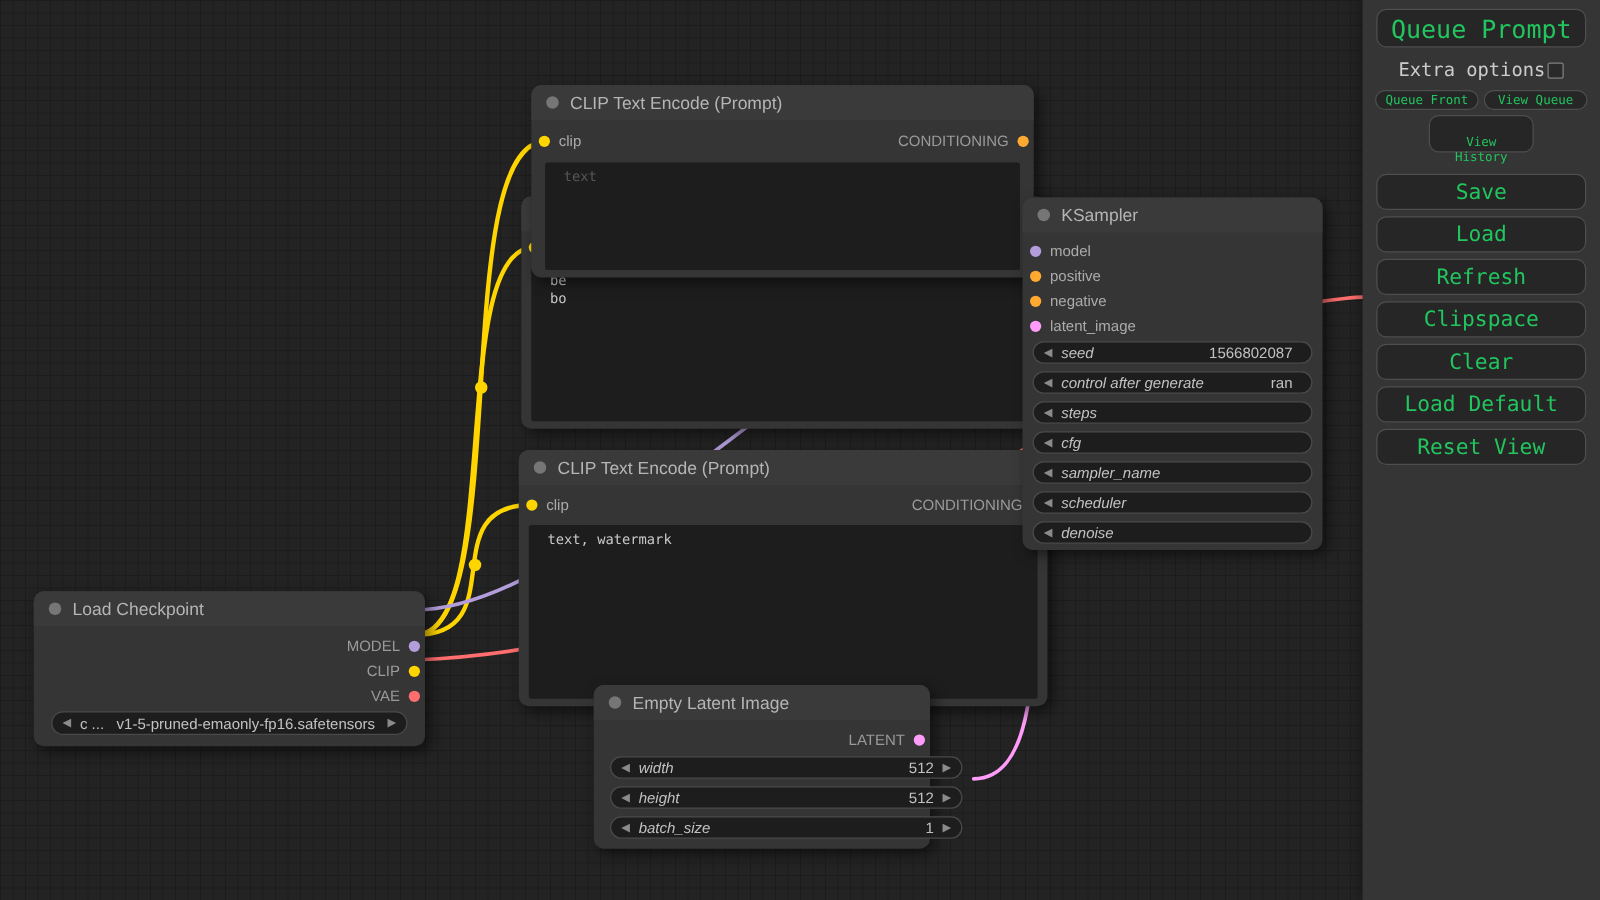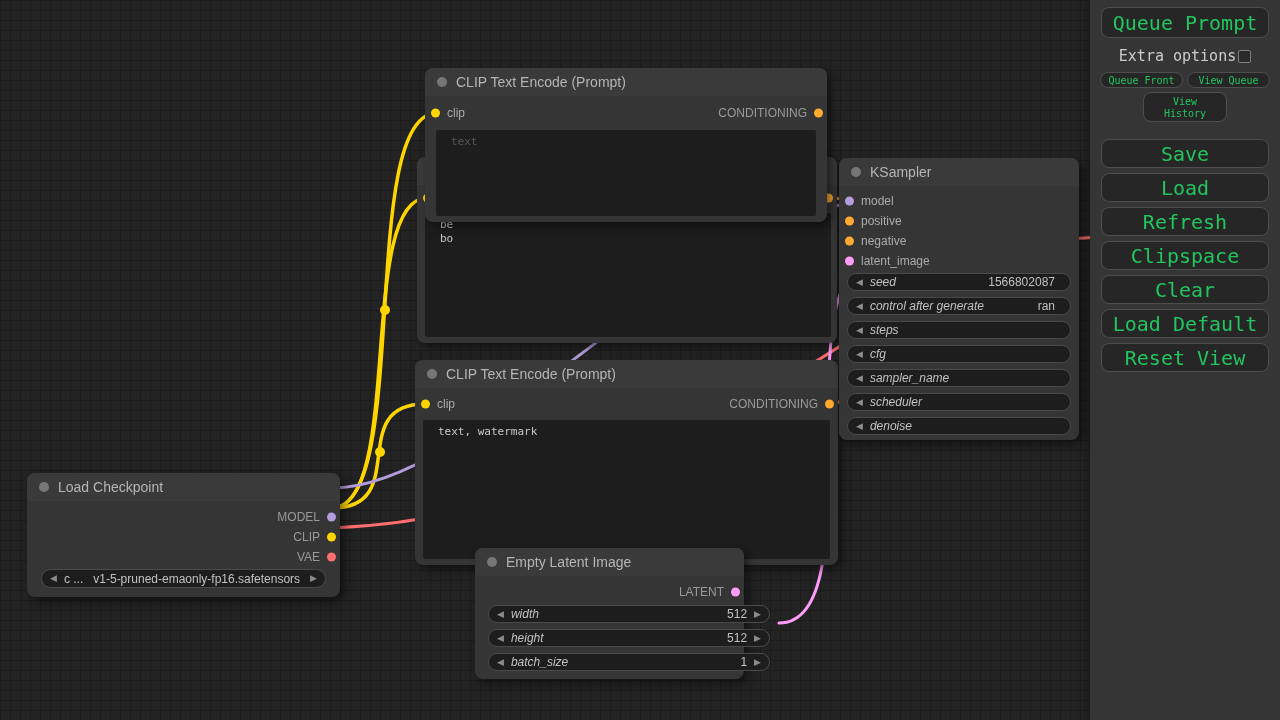--- a/index.html
+++ b/index.html
@@ -50,22 +50,22 @@
   .btn{display:block;background:#262626;border:1px solid #4e4e4e;border-radius:8px;
        color:#22c55e;font-family:"DejaVu Sans Mono",monospace;text-align:center;
        cursor:pointer;box-sizing:border-box;}
   #queue-prompt{width:168px;height:31px;margin:7px auto 0 auto;font-size:20px;line-height:29px;}
   .extra{display:flex;align-items:center;justify-content:center;margin-top:9px;font-size:15px;}
   .extra input{appearance:none;width:13px;height:13px;border:1px solid #808080;
                border-radius:2px;background:#2a2a2a;margin:0 0 0 2px;}
   .smallrow{display:flex;gap:4px;margin:7px 10px 0 10px;}
   .btn.small{flex:1;height:16px;font-size:10px;line-height:14px;border-radius:8px;}
   #view-history{width:84px;height:30px;margin:4px auto 0 auto;font-size:10px;
-                line-height:12px;padding-top:3px;}
-  .btn.big{width:168px;height:29px;margin:5px auto 0 auto;font-size:20px;line-height:27px;}
+                line-height:12px;padding-top:16px;}
+  .btn.big{width:168px;height:29px;margin:5px auto 0 auto;font-size:17px;line-height:27px;}
   #save-btn{margin-top:17px;}
 </style>
 </head>
 <body>
 
 <svg id="wires" width="1280" height="720">
   <path d="M332,508 C412,508 357,113 437,113" stroke="#FFD500" stroke-width="3.5" fill="none" stroke-linecap="round"></path>
   <path d="M332,508 C404,508 357,198 427,198" stroke="#FFD500" stroke-width="3.5" fill="none" stroke-linecap="round"></path>
   <path d="M332,508 C412,508 345,404 425,404" stroke="#FFD500" stroke-width="3.5" fill="none" stroke-linecap="round"></path>
   <path d="M332,488 C480,488 700,201 877,201" stroke="#B39DDB" stroke-width="3" fill="none" stroke-linecap="round"></path>
@@ -115,21 +115,21 @@
   </div>
   <div class="prow" style="top:34px;">
     <span class="pdot in c-clip"></span>
     <span class="plabel-in">clip</span>
     <span class="plabel-out">CONDITIONING</span>
     <span class="pdot out c-cond"></span>
   </div>
   <div class="ta" style="left:8px;top:60px;width:407px;height:139px;"><span>text, watermark</span></div>
 </div>
 
-<div class="node z3" style="left:839px;top:158px;width:240px;height:282px;">
+<div class="node z3" style="left:818px;top:158px;width:240px;height:282px;">
   <div class="ntitle">
     <span class="tdot"></span>
     <span>KSampler</span>
   </div>
   <div class="prow" style="top:33px;">
     <span class="pdot in c-model"></span>
     <span class="plabel-in">model</span>
   </div>
   <div class="prow" style="top:53px;">
     <span class="pdot in c-cond"></span>

